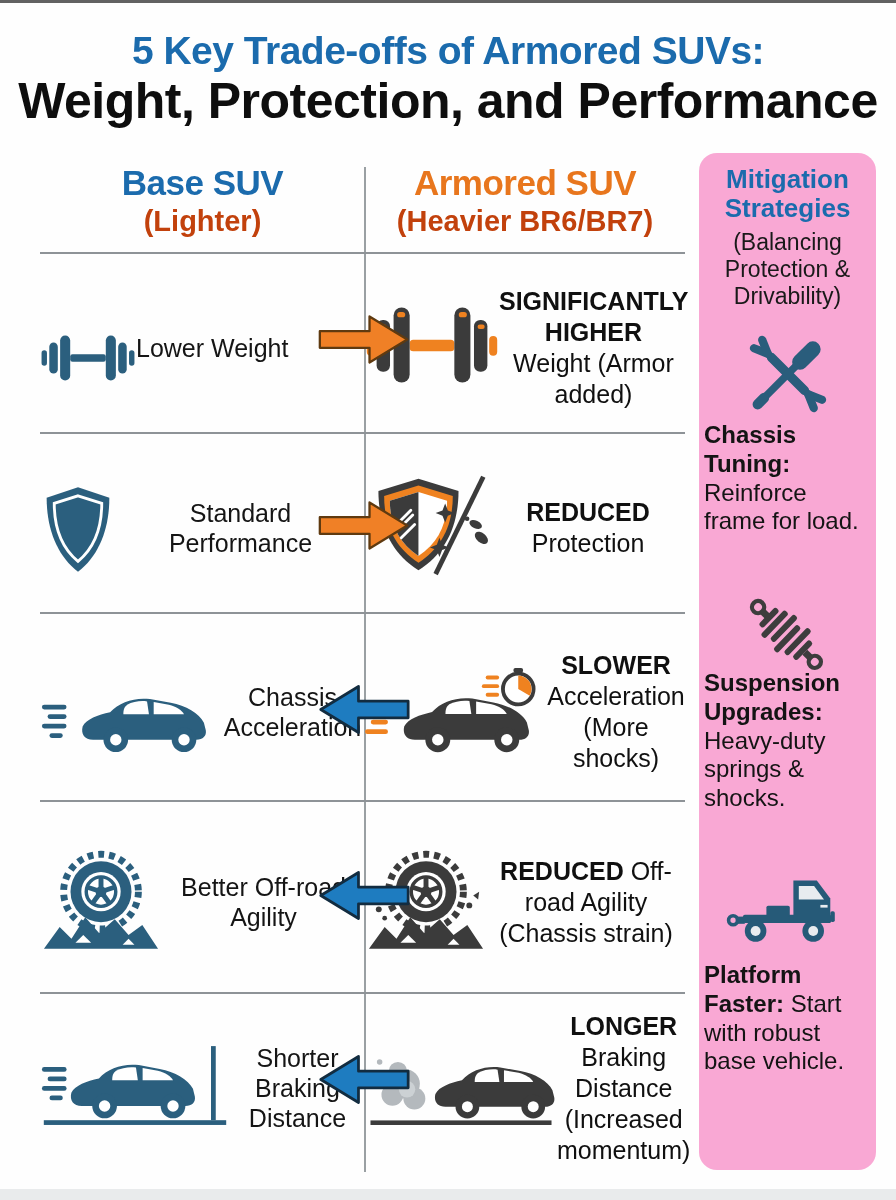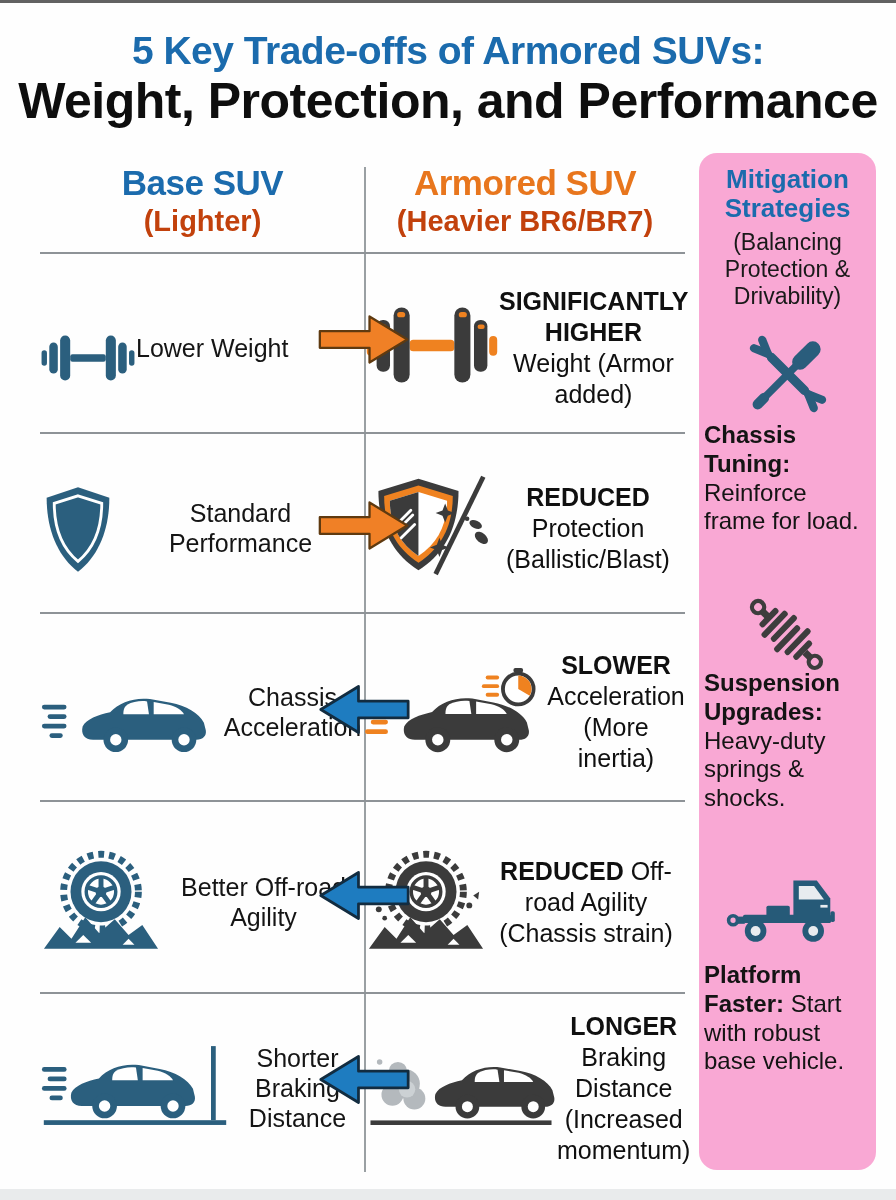--- a/index.html
+++ b/index.html
@@ -149,21 +149,20 @@
             <line x1="124" y1="4" x2="74" y2="106" stroke="#3b3b3b" stroke-width="5"></line>
             <path d="M0 -10 L2.8 -2.8 L10 0 L2.8 2.8 L0 10 L-2.8 2.8 L-10 0 L-2.8 -2.8 Z" transform="translate(84,42)" fill="#3b3b3b"></path>
             <path d="M0 -10 L2.8 -2.8 L10 0 L2.8 2.8 L0 10 L-2.8 2.8 L-10 0 L-2.8 -2.8 Z" transform="translate(78,78)" fill="#3b3b3b"></path>
             <ellipse cx="116" cy="54" rx="7" ry="4" transform="rotate(25 116 54)" fill="#3b3b3b"></ellipse>
             <ellipse cx="122" cy="68" rx="8" ry="5" transform="rotate(40 122 68)" fill="#3b3b3b"></ellipse>
             <circle cx="107" cy="48" r="2.4" fill="#3b3b3b"></circle>
           </svg>
         </div>
         <div class="armored-label">
           <span class="b">REDUCED</span><span> Protection</span><br>
-          <span>(Ballistic/Blast)</span>
         </div>
       </div>
       <div class="arrow" style="top:62px">
         <svg width="92" height="59" viewBox="0 0 100 64">
           <polygon points="2,23 56,23 56,7 97,32 56,57 56,41 2,41" fill="#f08026" stroke="#5f3a10" stroke-width="2.5" stroke-linejoin="round"></polygon>
         </svg>
       </div>
     </section>
 
     <section class="row r3" style="top:459px;height:186px">
@@ -209,21 +208,21 @@
               <path d="M88 21 L104 24 C112 26 118 30 120 34 L88 34 Z" fill="#fff"></path>
               <circle cx="48" cy="61" r="13" fill="#3b3b3b"></circle>
                 <circle cx="48" cy="61" r="6" fill="#fff"></circle>
               <circle cx="120" cy="61" r="13" fill="#3b3b3b"></circle>
                 <circle cx="120" cy="61" r="6" fill="#fff"></circle>
             </g>
           </svg>
         </div>
         <div class="armored-label">
           <span class="b">SLOWER</span><span> Acceleration</span><br>
-          <span>(More inertia)</span>
+          <span>(More shocks)</span>
         </div>
       </div>
       <div class="arrow" style="top:66px">
         <svg width="92" height="59" viewBox="0 0 100 64">
           <polygon points="98,23 44,23 44,7 3,32 44,57 44,41 98,41" fill="#1e7cc0" stroke="#122c40" stroke-width="3" stroke-linejoin="round"></polygon>
         </svg>
       </div>
     </section>
 
     <section class="row r4" style="top:647px;height:190px">

